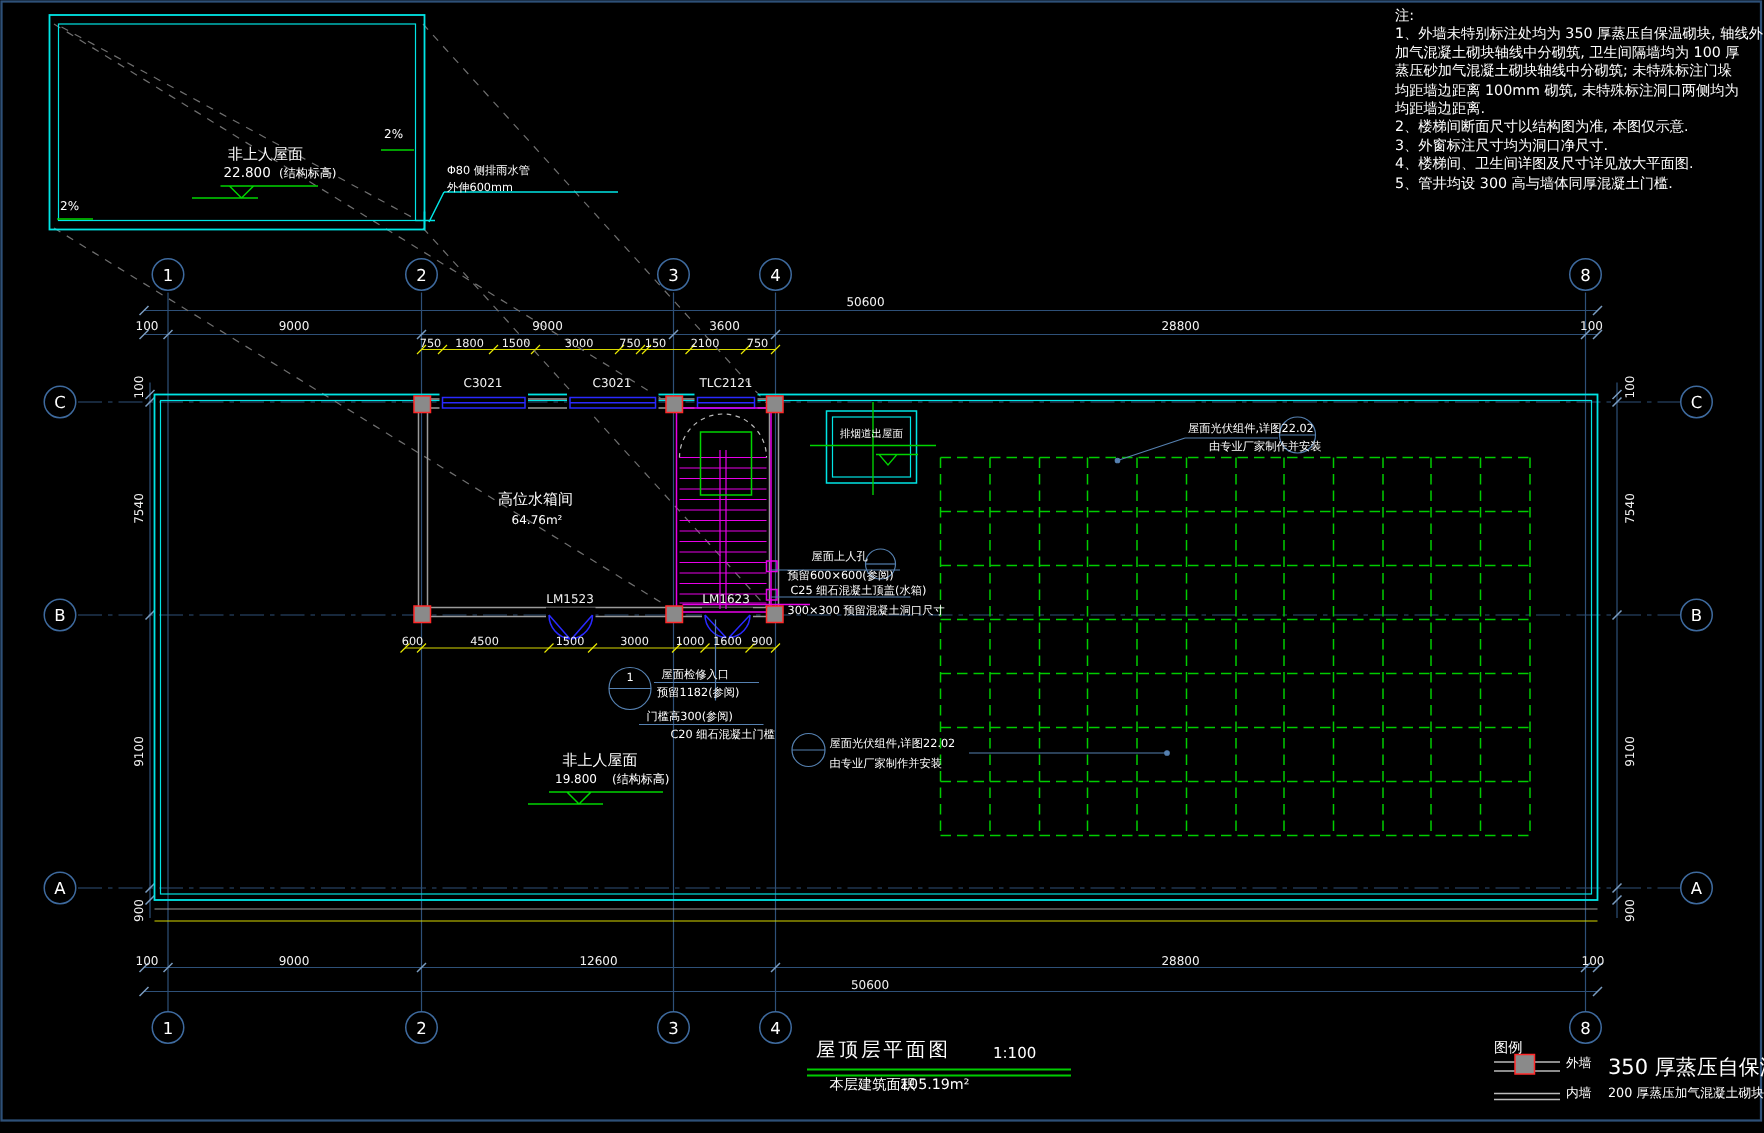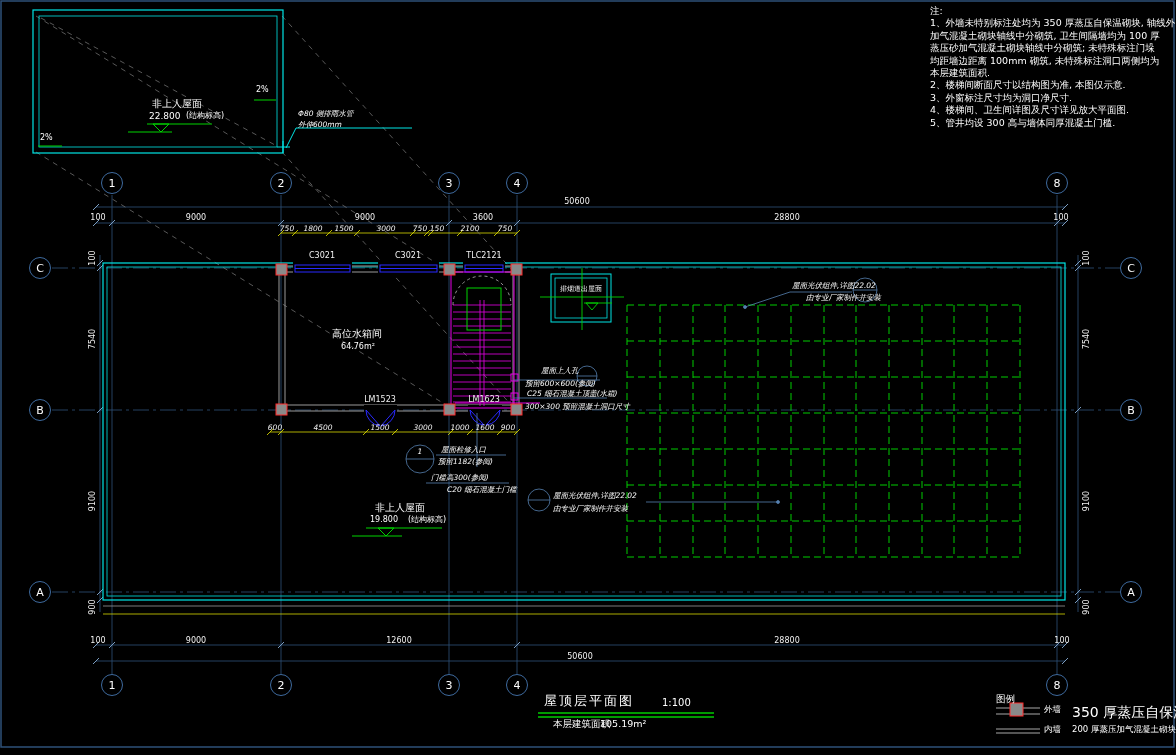--- a/index.html
+++ b/index.html
@@ -1,21 +1,21 @@
 <!DOCTYPE html>
 <html><head>
 <meta charset="utf-8">
 <style>
   html,body{margin:0;padding:0;background:#000;}
   #canvas{position:relative;width:1176px;height:755px;background:#000;overflow:hidden;
           font-family:"DejaVu Sans",sans-serif;}
   .abs{position:absolute;white-space:nowrap;}
   .t{color:#ffffff;font-size:9px;line-height:1.1;}
   .dim{color:#f2f2f2;font-size:8px;line-height:1;}
-  .sm{font-size:7.5px;font-style:italic;}
+  .sm{font-size:7.5px;}
   .xs{font-size:7px;}
   .ctr{transform:translateX(-50%);}
   .rot{transform:translate(-50%,-50%) rotate(-90deg);}
   .bubble{position:absolute;width:22px;height:22px;border:1.2px solid #3e6a9e;border-radius:50%;
           color:#fff;font-size:11px;line-height:22px;text-align:center;background:#000;box-sizing:border-box;}
   .notes{position:absolute;left:930px;top:5px;width:246px;color:#fff;font-size:9.5px;line-height:12.4px;}
   svg{position:absolute;left:0;top:0;}
   .txt{z-index:2;}
 </style>
 </head>
@@ -155,21 +155,21 @@
     <rect x="1010" y="703" width="13" height="13" fill="#8a8a8a" stroke="#ff2a2a" stroke-width="1"></rect>
   </g>
 </svg>
 
 <div class="notes txt">
   <div>注:</div>
   <div>1、外墙未特别标注处均为 350 厚蒸压自保温砌块, 轴线外</div>
   <div>加气混凝土砌块轴线中分砌筑, 卫生间隔墙均为 100 厚</div>
   <div>蒸压砂加气混凝土砌块轴线中分砌筑; 未特殊标注门垛</div>
   <div>均距墙边距离 100mm 砌筑, 未特殊标注洞口两侧均为</div>
-  <div>本层建筑面积.</div>
+  <div>均距墙边距离.</div>
   <div>2、楼梯间断面尺寸以结构图为准, 本图仅示意.</div>
   <div>3、外窗标注尺寸均为洞口净尺寸.</div>
   <div>4、楼梯间、卫生间详图及尺寸详见放大平面图.</div>
   <div>5、管井均设 300 高与墙体同厚混凝土门槛.</div>
 </div>
 
 <span class="abs t txt" style="left:256px;top:86px;font-size:8px">2%</span>
 <span class="abs t txt" style="left:40px;top:134px;font-size:8px">2%</span>
 <span class="abs t ctr txt" style="left:177px;top:98px;font-size:10px">非上人屋面</span>
 <span class="abs t txt" style="left:149px;top:112px">22.800</span>

